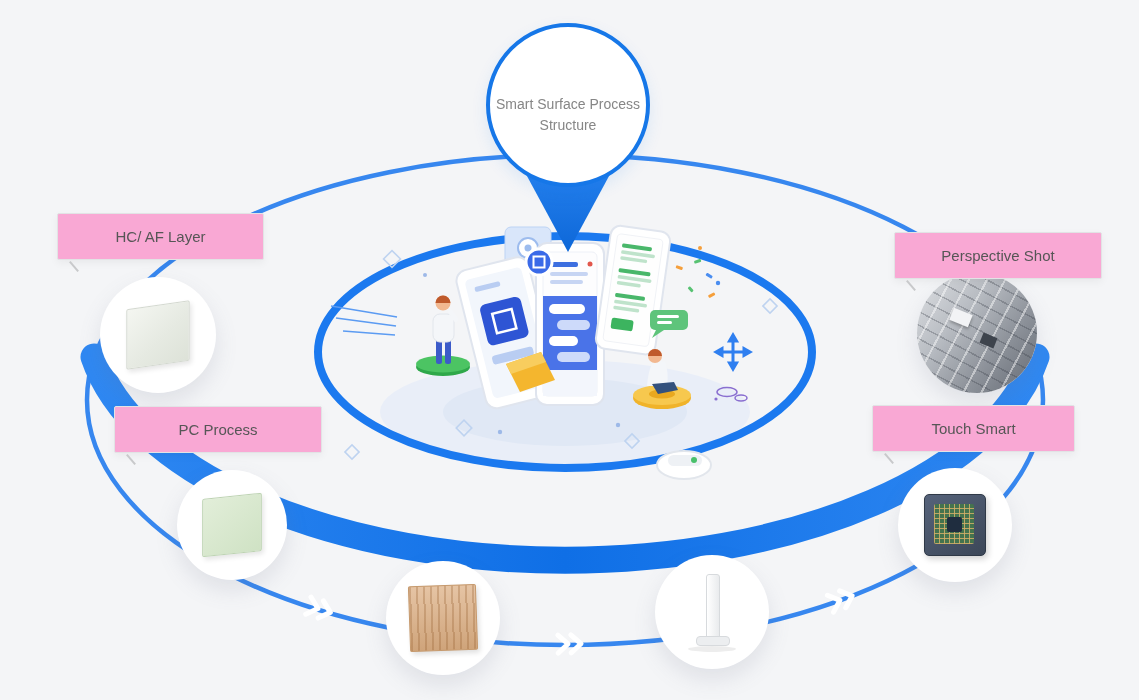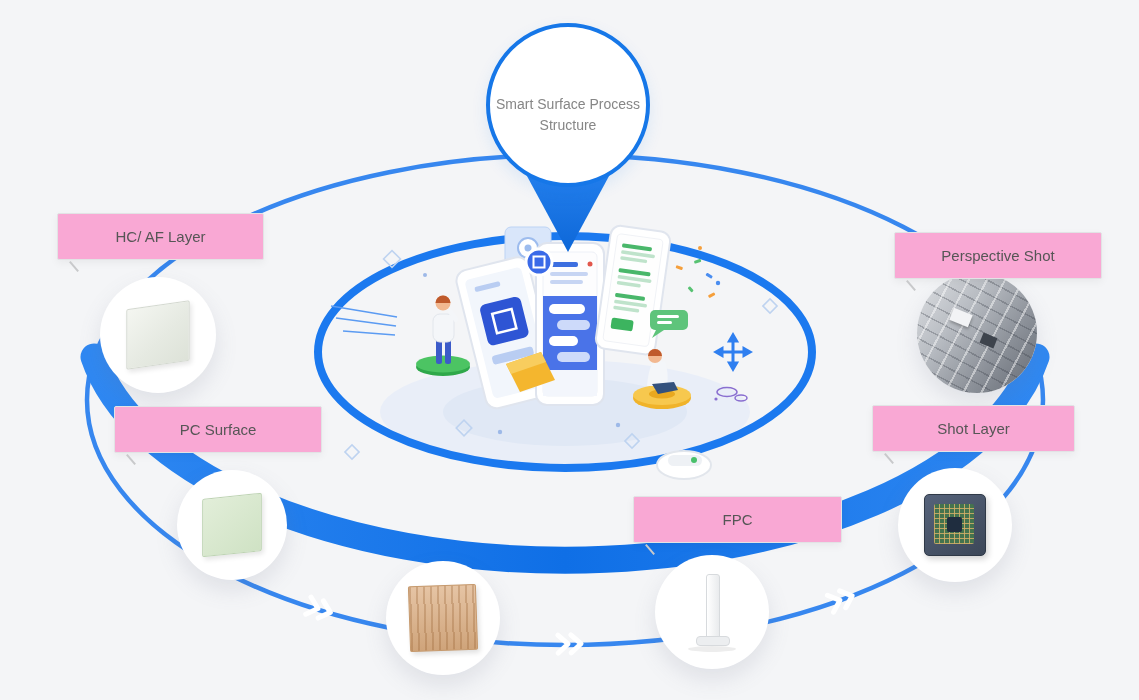--- a/index.html
+++ b/index.html
@@ -249,29 +249,25 @@
 
   <div class="badge">
     <span>Smart Surface Process Structure</span>
   </div>
 
   <div class="label-box" id="lb-hcaf">
     <span>HC/ AF Layer</span>
     <div class="tick"></div>
   </div>
   <div class="label-box" id="lb-pc">
-    <span>PC Surface</span>
+    <span>PC Process</span>
     <div class="tick"></div>
   </div>
-  <div class="label-box" id="lb-fpc">
-    <span>FPC</span>
-    <div class="tick"></div>
-  </div>
   <div class="label-box" id="lb-touch">
-    <span>Shot Layer</span>
+    <span>Touch Smart</span>
     <div class="tick"></div>
   </div>
   <div class="label-box" id="lb-persp">
     <span>Perspective Shot</span>
     <div class="tick"></div>
   </div>
 
   <div class="node-circle" id="nc-hcaf">
     <div class="ph-hcaf"></div>
   </div>

